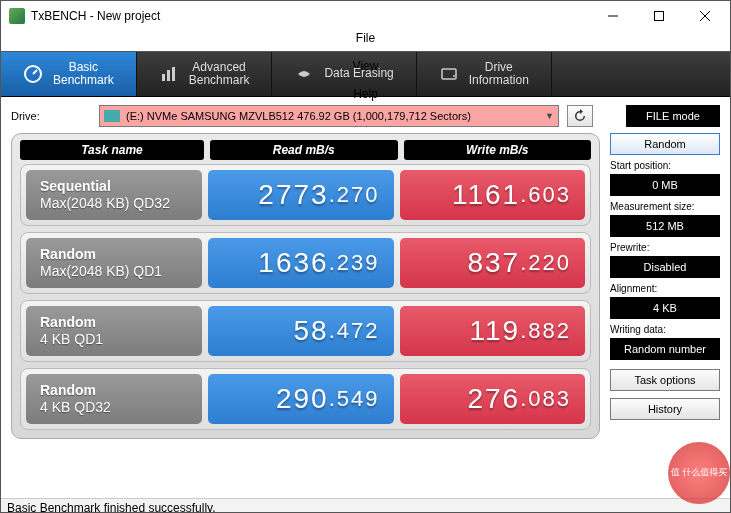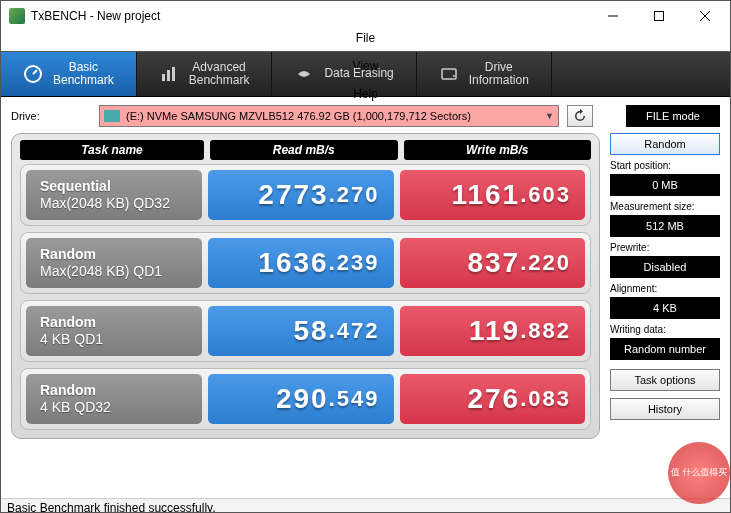--- a/index.html
+++ b/index.html
@@ -32,21 +32,21 @@
 .mainarea { display: flex; padding: 2px 10px 0; gap: 10px; }
 .results { flex: 1; background: linear-gradient(#e9e9e9,#d8d8d8); border: 1px solid #aaa; border-radius: 10px; padding: 6px 8px 8px; }
 .hdrrow { display: flex; gap: 6px; margin-bottom: 4px; }
 .hdr { background: #000; color: #fff; font-size: 12px; font-style: italic; font-weight: bold; height: 20px; display: flex; align-items: center; justify-content: center; border-radius: 3px; }
 .hdr.task { flex: 0 0 184px; }
 .hdr.val { flex: 1; }
 
 .row { display: flex; gap: 6px; background: linear-gradient(#f4f4f4,#e0e0e0); border: 1px solid #bbb; border-radius: 8px; padding: 5px; margin-bottom: 6px; }
 .taskcell { flex: 0 0 176px; background: linear-gradient(#9a9a9a,#7c7c7c); border-radius: 5px; color: #fff; font-size: 14px; display: flex; flex-direction: column; justify-content: center; padding: 0 14px; line-height: 1.25; text-shadow: 0 1px 1px rgba(0,0,0,.4); }
 .taskcell .t1 { font-weight: bold; }
-.valcell { flex: 1; border-radius: 5px; height: 50px; display: flex; align-items: center; justify-content: flex-end; padding: 0 14px; font-family: "Arial Black", Arial, sans-serif; font-size: 28px; font-weight: 700; color: #fff; letter-spacing: 2px; text-shadow: 0 2px 2px rgba(0,0,0,.35); }
+.valcell { flex: 1; border-radius: 5px; height: 50px; display: flex; align-items: center; justify-content: flex-end; padding: 0 14px; font-family: "Arial Black", Arial, sans-serif; font-size: 28px; font-weight: 400; color: #fff; letter-spacing: 2px; text-shadow: 0 2px 2px rgba(0,0,0,.35); }
 .valcell.read { background: linear-gradient(#4a9ae8,#2d7ed0); }
 .valcell.write { background: linear-gradient(#e85a6a,#d5354a); }
 .valcell .dot { font-size: 22px; }
 .valcell .dec { font-size: 22px; }
 
 .sidebar { flex: 0 0 110px; display: flex; flex-direction: column; gap: 3px; font-size: 11px; }
 .sidebtn { height: 22px; border: 1px solid #7a7a7a; background: linear-gradient(#fcfcfc,#e5e5e5); display: flex; align-items: center; justify-content: center; }
 .sidebtn.black { background: #000; color: #fff; border-color: #000; }
 .sidelbl { font-size: 10px; margin-top: 2px; }
 

